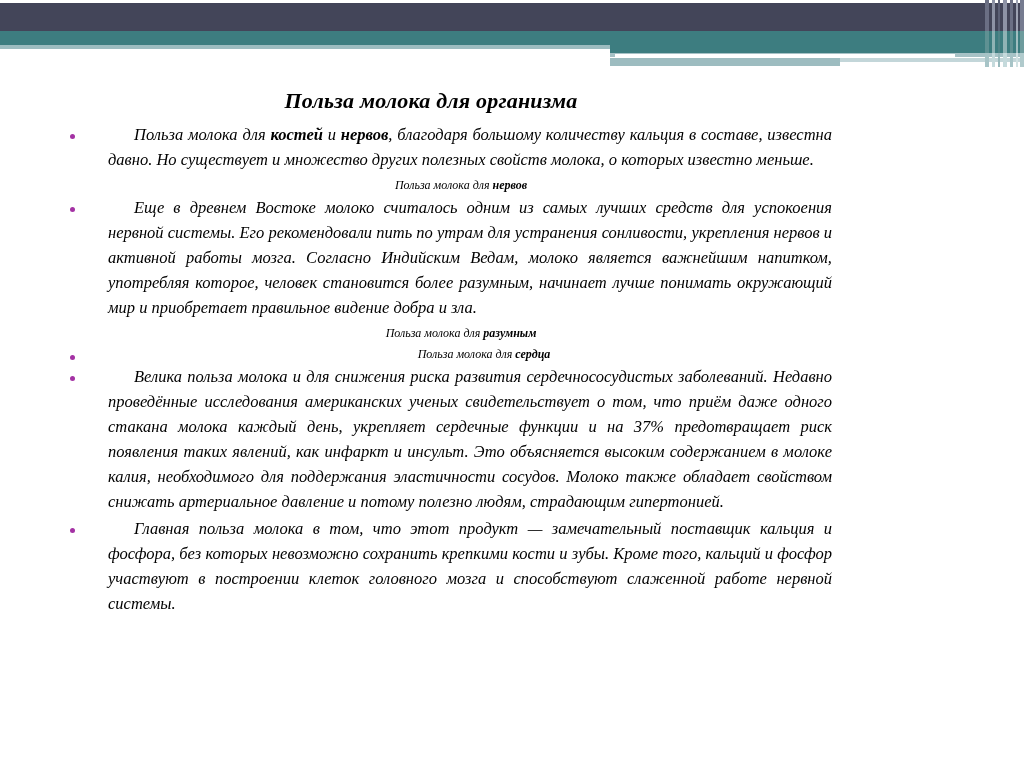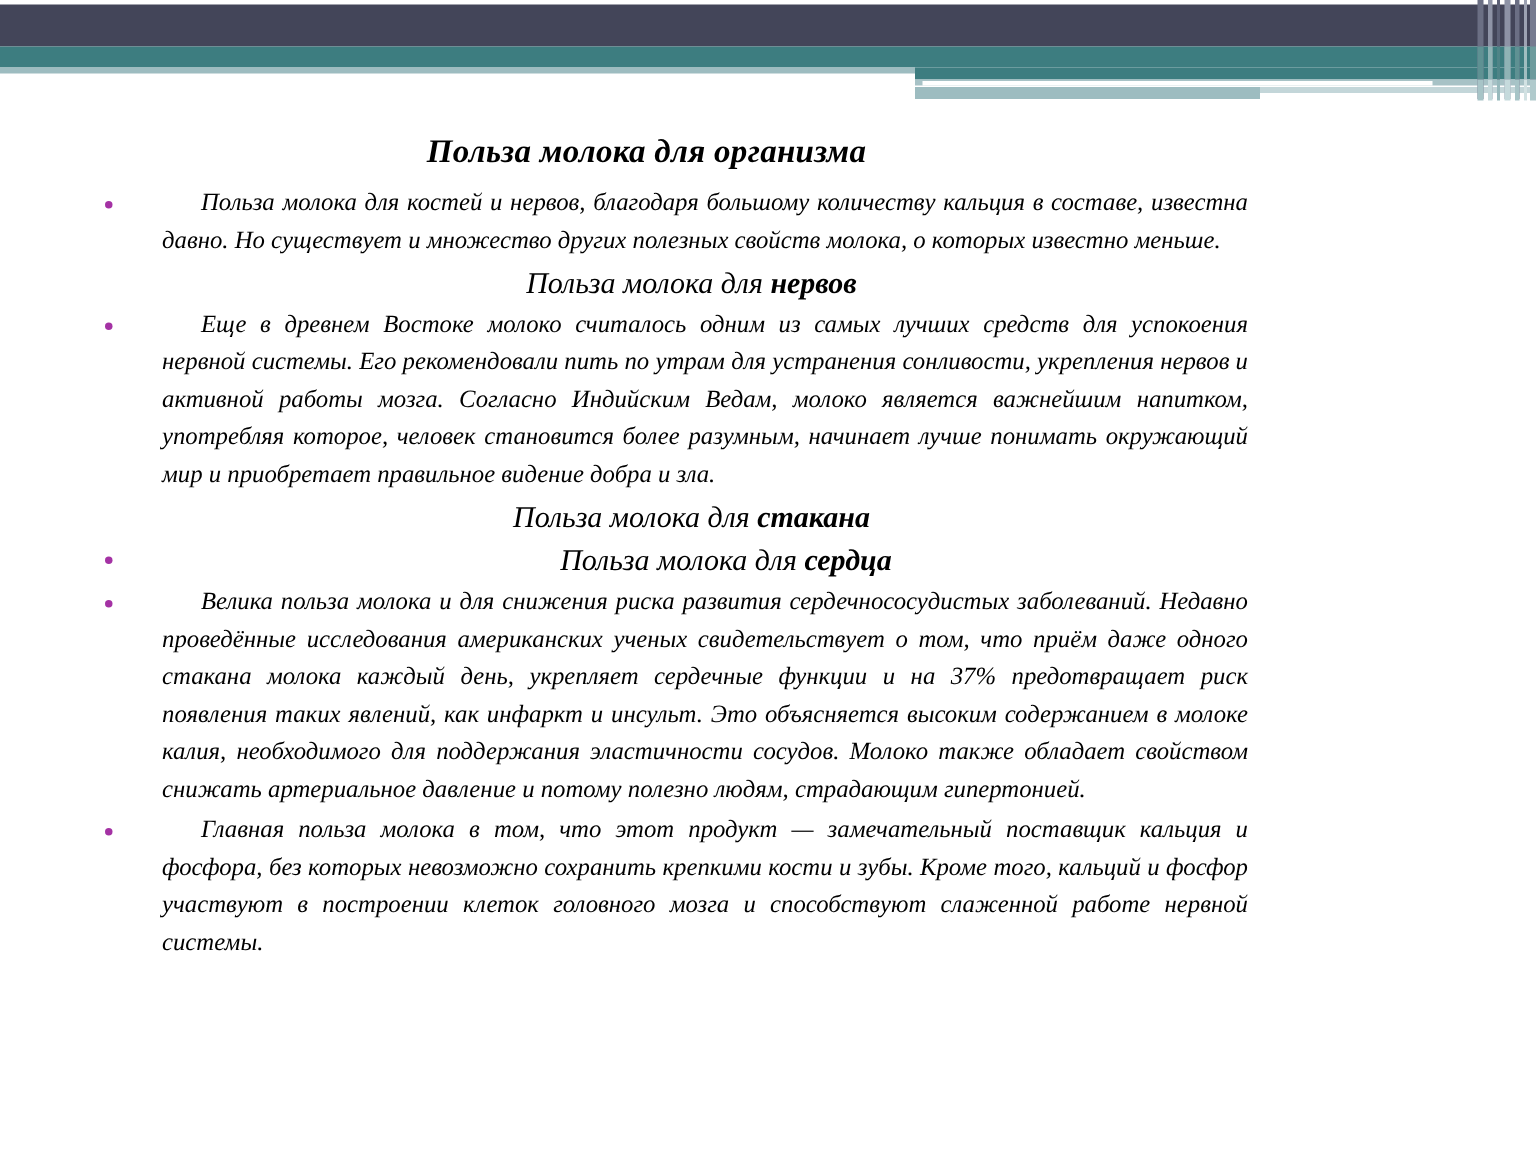--- a/index.html
+++ b/index.html
@@ -53,37 +53,37 @@
 
   
   #content{position:absolute;left:0;top:88px;width:862px;}
 
   .slide-title{
     text-align:center;font-weight:bold;font-style:italic;
     font-size:22px;color:#000000;margin:0 0 8px 0;letter-spacing:.2px;
   }
 
   .sub-head{
-    text-align:center;font-style:italic;font-size:20px;color:#000000;
+    text-align:center;font-style:italic;font-size:12px;color:#000000;
     margin:6px 0 2px 0;
   }
   .sub-head b{font-weight:bold;font-style:italic;}
   .sub-head.indent-a{padding-left:60px;}
   .sub-head.indent-b{padding-left:106px;}
 
   .bullet-row{position:relative;padding-left:108px;padding-right:30px;margin:0 0 2px 0;}
   .bullet-dot{
     position:absolute;left:70px;top:12px;width:5px;height:5px;border-radius:50%;
     background:#a432a4;
   }
   .para{
     margin:0;font-style:italic;font-size:16.5px;line-height:25px;
     color:#000000;text-align:justify;text-indent:26px;
   }
-  .para b{font-weight:normal;font-style:italic;}
+  .para b{font-weight:bold;font-style:italic;}
 </style>
 </head>
 <body>
 
 <div id="header-band">
   <div class="band-dark"></div>
   <div class="band-teal"></div>
   <div class="band-pale"></div>
   <div class="band-teal-right"></div>
   <div class="band-mid-right"></div>
@@ -122,21 +122,21 @@
   <div id="blocks">
       <div class="bullet-row">
         <span class="bullet-dot"></span>
         <p class="para">Польза молока для <b>костей</b> и <b>нервов</b>, благодаря большому количеству кальция в составе, известна давно. Но существует и множество других полезных свойств молока, о которых известно меньше.</p>
       </div>
       <div class="sub-head indent-a">Польза молока для <b>нервов</b></div>
       <div class="bullet-row">
         <span class="bullet-dot"></span>
         <p class="para">Еще в древнем Востоке молоко считалось одним из самых лучших средств для успокоения нервной системы. Его рекомендовали пить по утрам для устранения сонливости, укрепления нервов и активной работы мозга. Согласно Индийским Ведам, молоко является важнейшим напитком, употребляя которое, человек становится более разумным, начинает лучше понимать окружающий мир и приобретает правильное видение добра и зла.</p>
       </div>
-      <div class="sub-head indent-a">Польза молока для <b>стакана</b></div>
+      <div class="sub-head indent-a">Польза молока для <b>разумным</b></div>
       <div class="bullet-row">
         <span class="bullet-dot"></span>
       </div>
       <div class="sub-head indent-b">Польза молока для <b>сердца</b></div>
       <div class="bullet-row">
         <span class="bullet-dot"></span>
         <p class="para">Велика польза молока и для снижения риска развития сердечнососудистых заболеваний. Недавно проведённые исследования американских ученых свидетельствует о том, что приём даже одного стакана молока каждый день, укрепляет сердечные функции и на 37% предотвращает риск появления таких явлений, как инфаркт и инсульт. Это объясняется высоким содержанием в молоке калия, необходимого для поддержания эластичности сосудов. Молоко также обладает свойством снижать артериальное давление и потому полезно людям, страдающим гипертонией.</p>
       </div>
       <div class="bullet-row">
         <span class="bullet-dot"></span>

